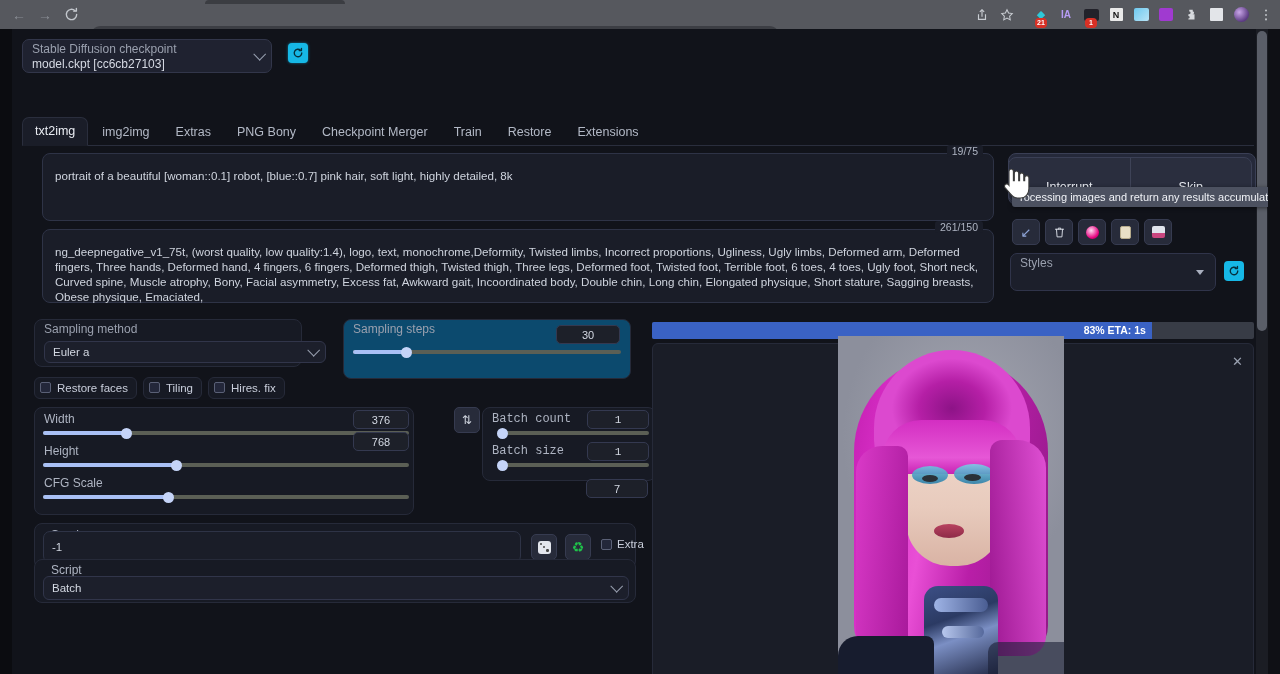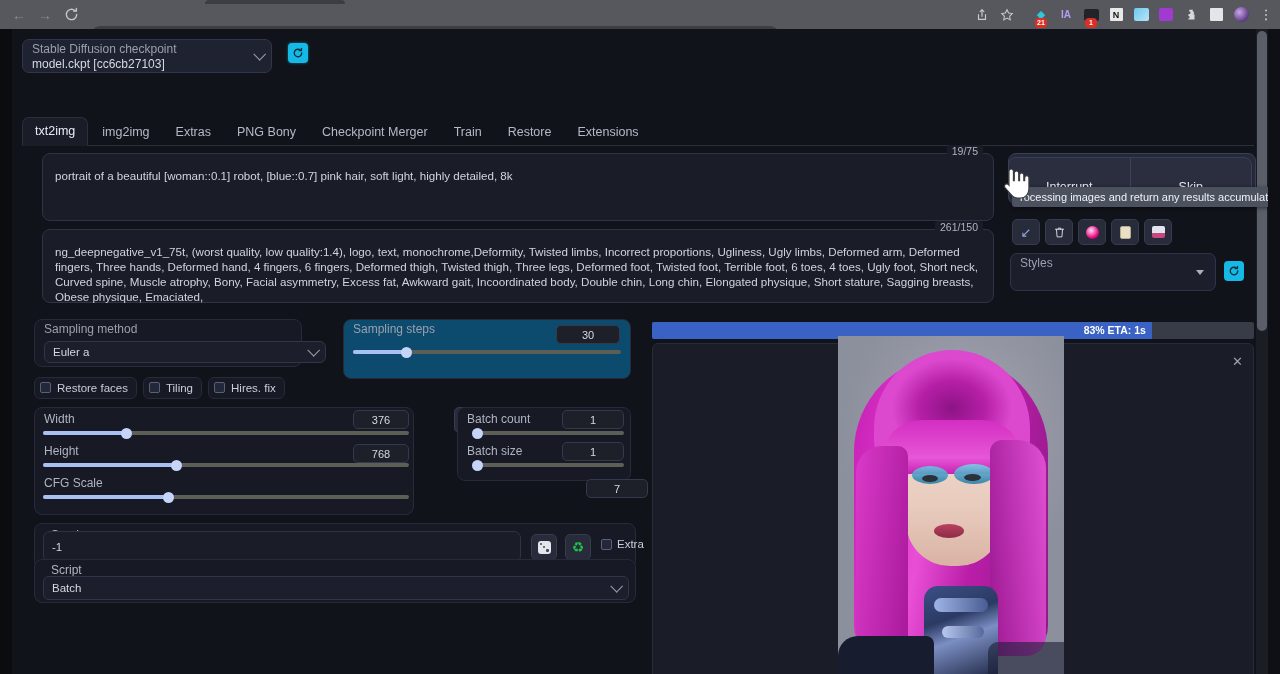--- a/index.html
+++ b/index.html
@@ -210,21 +210,21 @@
 
   #checks { position: absolute; left: 0; top: 58px; width: 260px; height: 22px; display: flex; gap: 6px; }
   .check-item {
     display: flex; align-items: center; gap: 6px;
     background: #171a24; border: 1px solid #262a39; border-radius: 6px;
     padding: 2px 8px 3px 5px; font-size: 11.5px; color: #c9cedb;
   }
   .cbox { width: 11px; height: 11px; border: 1px solid #5a6076; border-radius: 2px; background: #23273a; }
 
   #dims-panel { position: absolute; left: 0; top: 88px; width: 380px; height: 108px; }
-  #batch-panel { position: absolute; left: 423px; top: 88px; width: 174px; height: 74px; }
+  #batch-panel { position: absolute; left: 448px; top: 88px; width: 174px; height: 74px; font-family: Liberation Mono, monospace; }
   #swap-btn {
     position: absolute; left: 420px; top: 88px; width: 26px; height: 26px;
     background: #272b3a; border: 1px solid #363b50; border-radius: 5px;
     display: flex; align-items: center; justify-content: center; color: #cfd4de; font-size: 12px;
   }
   .sub-label { position: absolute; font-size: 12px; color: #aeb4c2; }
 
   #seed-panel { position: absolute; left: 0; top: 204px; width: 602px; height: 46px; }
   #seed-field {
     position: absolute; left: 8px; top: 7px; width: 478px; height: 32px;
@@ -483,21 +483,21 @@
 
       <div id="dims-panel" class="panel">
         <div class="sub-label" style="left:9px;top:4px">Width</div>
         <div class="num-box" style="left:318px;top:2px;width:56px">376</div>
         <div class="slider-track" style="left:8px;top:23px;width:366px">
           <div class="slider-fill" style="width:84px"></div>
             <div class="slider-knob" style="left:78px"></div>
         </div>
 
         <div class="sub-label" style="left:9px;top:36px">Height</div>
-        <div class="num-box" style="left:318px;top:36px;width:56px">768</div>
+        <div class="num-box" style="left:318px;top:24px;width:56px">768</div>
         <div class="slider-track" style="left:8px;top:55px;width:366px">
           <div class="slider-fill" style="width:134px"></div>
             <div class="slider-knob" style="left:128px"></div>
         </div>
 
         <div class="sub-label" style="left:9px;top:68px">CFG Scale</div>
         <div class="slider-track" style="left:8px;top:87px;width:366px">
           <div class="slider-fill" style="width:126px"></div>
             <div class="slider-knob" style="left:120px"></div>
         </div>

